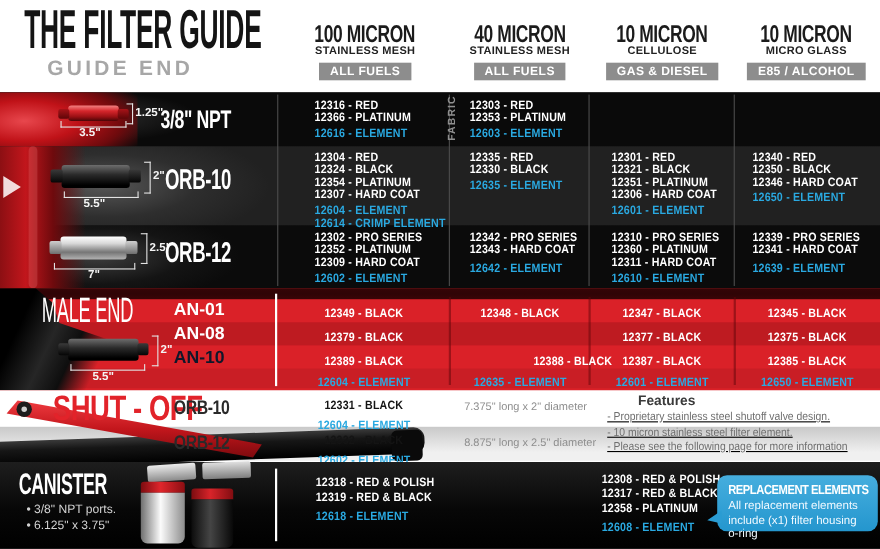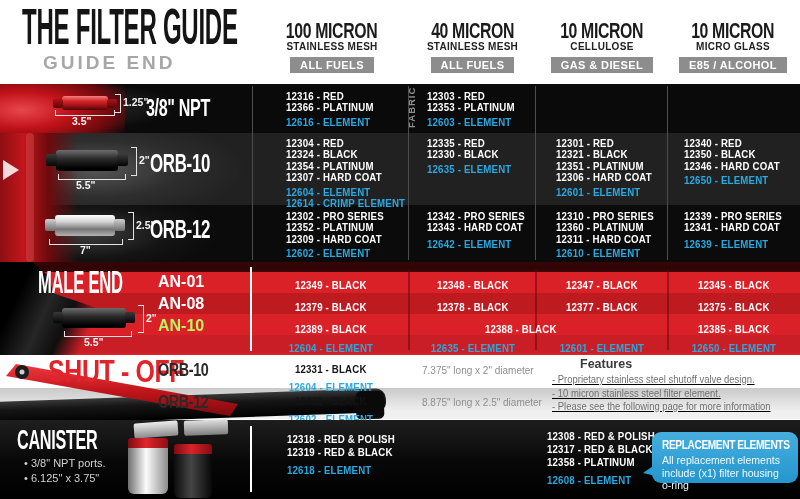--- a/index.html
+++ b/index.html
@@ -221,48 +221,48 @@
     <div class="a" style="left:0;top:31px;width:800px;height:21px;background:#BE1B21;"></div>
     <div class="a" style="left:0;top:73px;width:800px;height:18px;background:#C91E25;"></div>
 
     <div class="a" style="left:0;top:0;width:108px;height:93px;background:linear-gradient(115deg,#000 22%,#262626 45%,#0e0e0e 62%,rgba(190,27,33,0) 80%);clip-path:polygon(0 0,30% 0,44% 14%,50% 34%,96% 52%,80% 100%,0 100%);"></div>
 
     <div class="wline" style="left:250px;top:5px;height:84px;"></div>
     <div class="mline" style="left:408px;top:8px;height:80px;"></div>
     <div class="mline" style="left:535px;top:8px;height:80px;"></div>
     <div class="mline" style="left:667px;top:8px;height:80px;"></div>
 
-    <div class="a" style="left:38px;top:4px;font-size:32px;font-weight:bold;color:#fff;line-height:32px;">
+    <div class="a" style="left:38px;top:4px;font-size:32px;font-weight:normal;color:#fff;line-height:32px;">
       <span class="cnd sx52">MALE END</span>
     </div>
 
     <div class="fbody f-blk" style="left:62px;top:46px;width:64px;height:20px;"></div>
     <div class="fcap f-blkcap" style="left:53px;top:50px;width:10px;height:11px;"></div>
     <div class="fcap f-blkcap" style="left:125px;top:50px;width:10px;height:11px;"></div>
     <div class="dimv" style="left:138px;top:43px;height:26px;"></div>
     <div class="dlab" style="left:146px;top:50px;">2"</div>
     <div class="dimh" style="left:64px;top:69px;width:66px;"></div>
     <div class="dlab" style="left:84px;top:74px;">5.5"</div>
 
     <div class="a" style="left:158px;top:11px;font-size:16px;font-weight:bold;color:#fff;">AN-01</div>
     <div class="a" style="left:158px;top:33px;font-size:16px;font-weight:bold;color:#fff;">AN-08</div>
-    <div class="a" style="left:158px;top:55px;font-size:16px;font-weight:bold;color:#bef264;">AN-10</div>
+    <div class="a" style="left:158px;top:55px;font-size:16px;font-weight:bold;color:#0f172a;">AN-10</div>
 
     <div class="a" style="left:253px;top:13px;width:156px;text-align:center;"><div class="pl plc" style="display:inline-block">12349 - BLACK</div></div>
     <div class="a" style="left:409px;top:13px;width:127px;text-align:center;"><div class="pl plc" style="display:inline-block">12348 - BLACK</div></div>
     <div class="a" style="left:536px;top:13px;width:132px;text-align:center;"><div class="pl plc" style="display:inline-block">12347 - BLACK</div></div>
     <div class="a" style="left:668px;top:13px;width:132px;text-align:center;"><div class="pl plc" style="display:inline-block">12345 - BLACK</div></div>
 
     <div class="a" style="left:253px;top:35px;width:156px;text-align:center;"><div class="pl plc" style="display:inline-block">12379 - BLACK</div></div>
-    <div class="a" style="left:409px;top:35px;width:127px;text-align:center;"><div class="pl plc" style="display:inline-block">12378 - BLACK</div></div>
     <div class="a" style="left:536px;top:35px;width:132px;text-align:center;"><div class="pl plc" style="display:inline-block">12377 - BLACK</div></div>
     <div class="a" style="left:668px;top:35px;width:132px;text-align:center;"><div class="pl plc" style="display:inline-block">12375 - BLACK</div></div>
 
     <div class="a" style="left:253px;top:57px;width:156px;text-align:center;"><div class="pl plc" style="display:inline-block">12389 - BLACK</div></div>
     <div class="a" style="left:409px;top:57px;width:127px;text-align:center;margin-left:48px;"><div class="pl plc" style="display:inline-block">12388 - BLACK</div></div>
+    <div class="a" style="left:536px;top:57px;width:132px;text-align:center;"><div class="pl plc" style="display:inline-block">12387 - BLACK</div></div>
     <div class="a" style="left:668px;top:57px;width:132px;text-align:center;"><div class="pl plc" style="display:inline-block">12385 - BLACK</div></div>
 
     <div class="a" style="left:253px;top:76px;width:156px;text-align:center;"><div class="pl plc ple" style="display:inline-block">12604 - ELEMENT</div></div>
     <div class="a" style="left:409px;top:76px;width:127px;text-align:center;"><div class="pl plc ple" style="display:inline-block">12635 - ELEMENT</div></div>
     <div class="a" style="left:536px;top:76px;width:132px;text-align:center;"><div class="pl plc ple" style="display:inline-block">12601 - ELEMENT</div></div>
     <div class="a" style="left:668px;top:76px;width:132px;text-align:center;"><div class="pl plc ple" style="display:inline-block">12650 - ELEMENT</div></div>
   </div>
 
   <div id="ss" class="a">
     <div class="a" style="left:0;top:33px;width:800px;height:31px;background:linear-gradient(180deg,#c9c9c9,#f0f0f0 75%);"></div>

